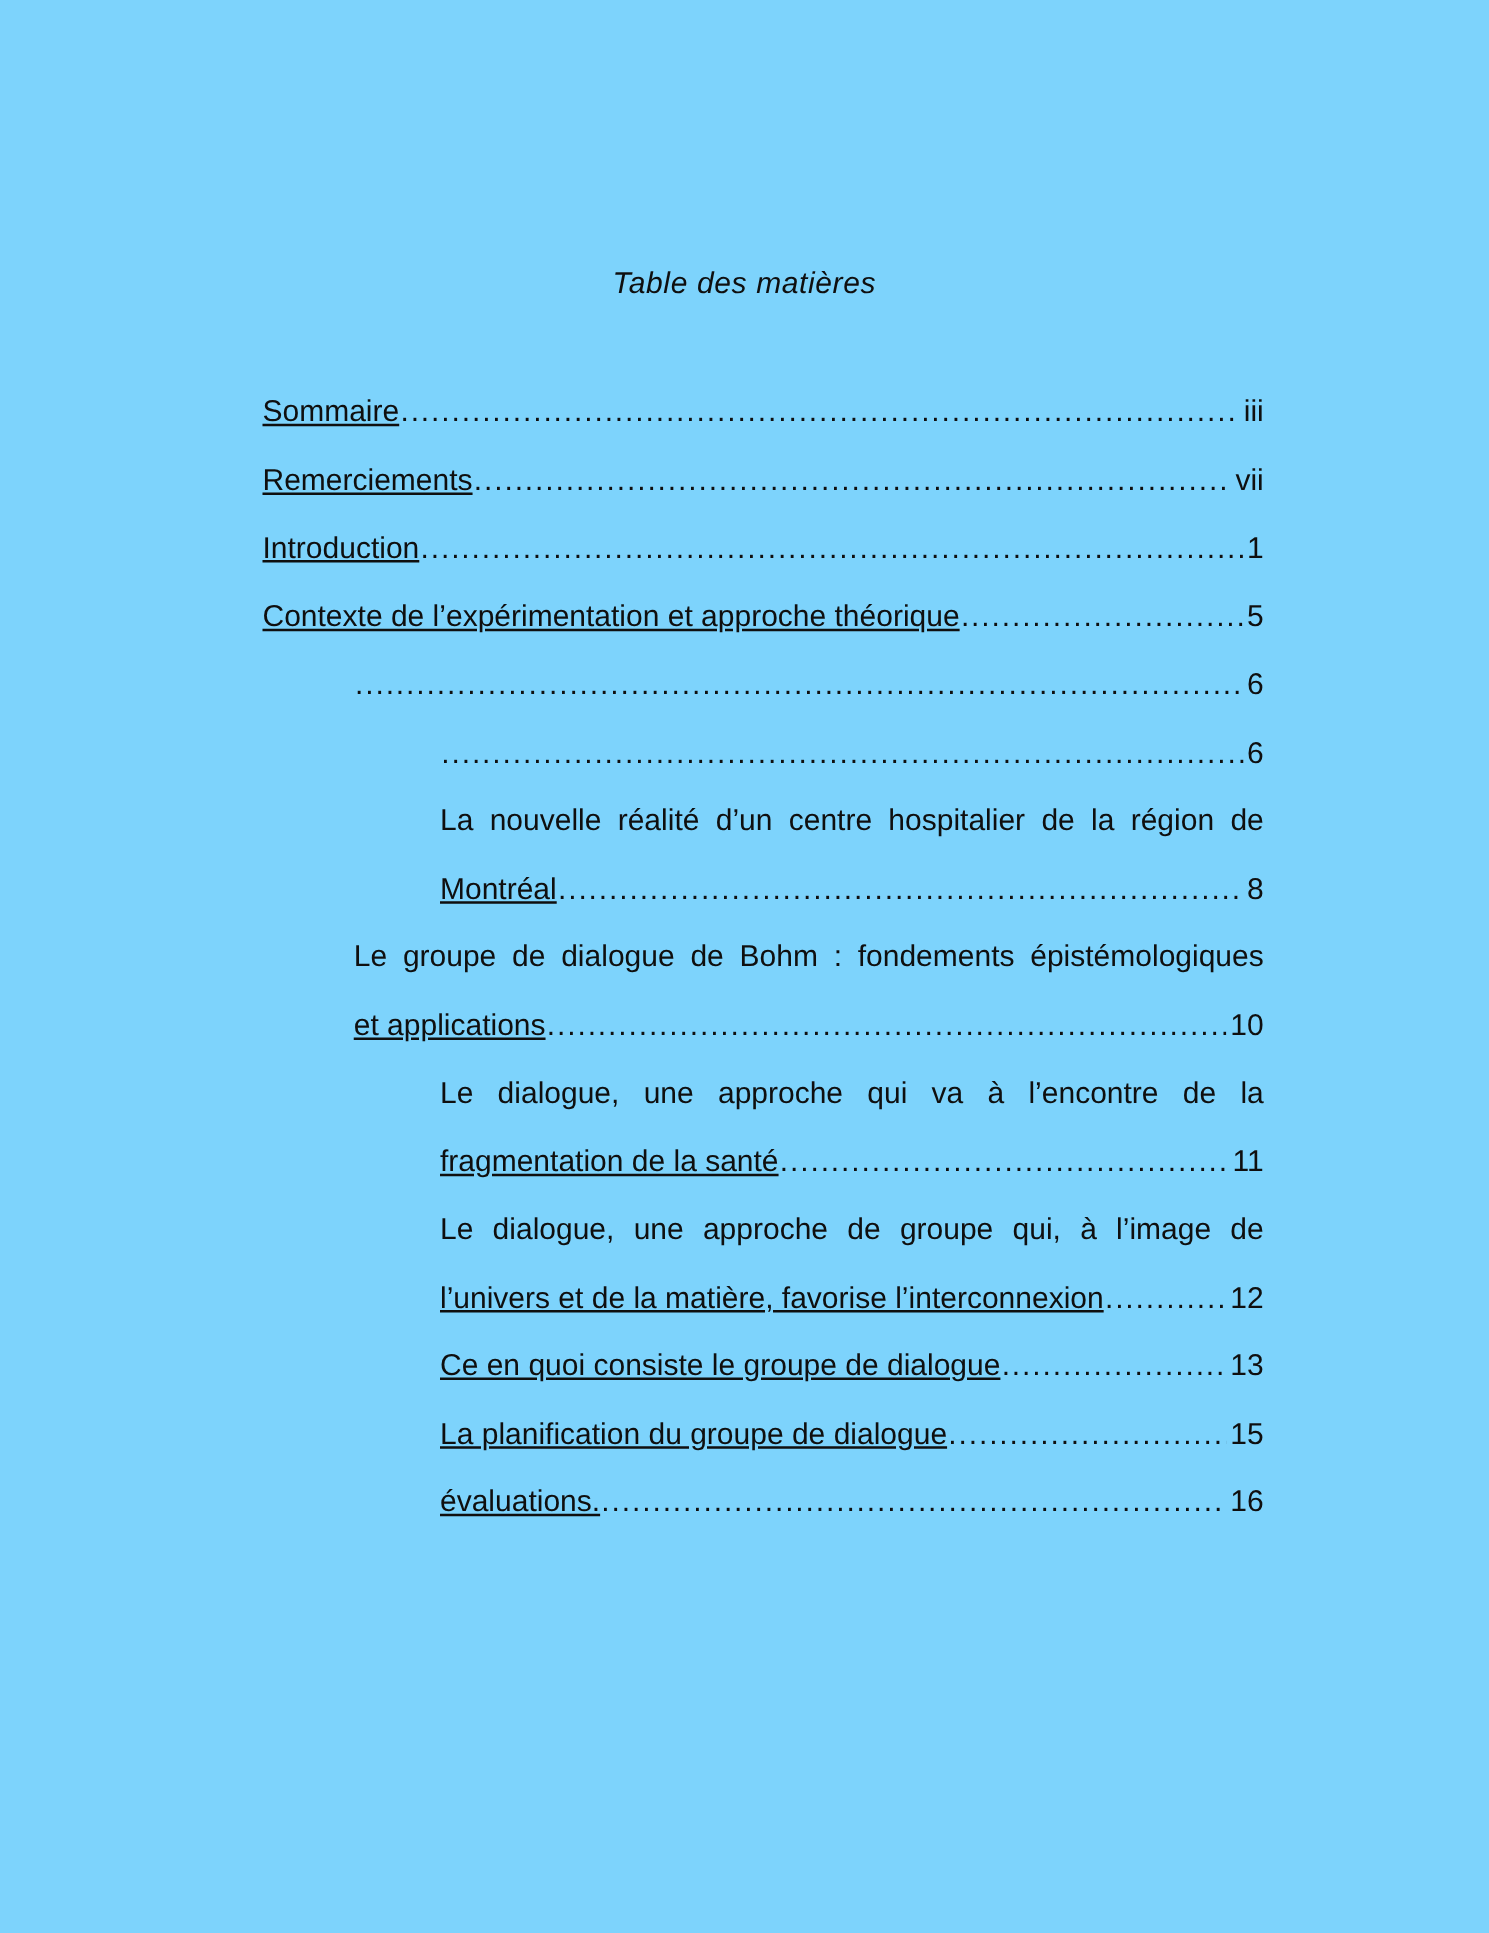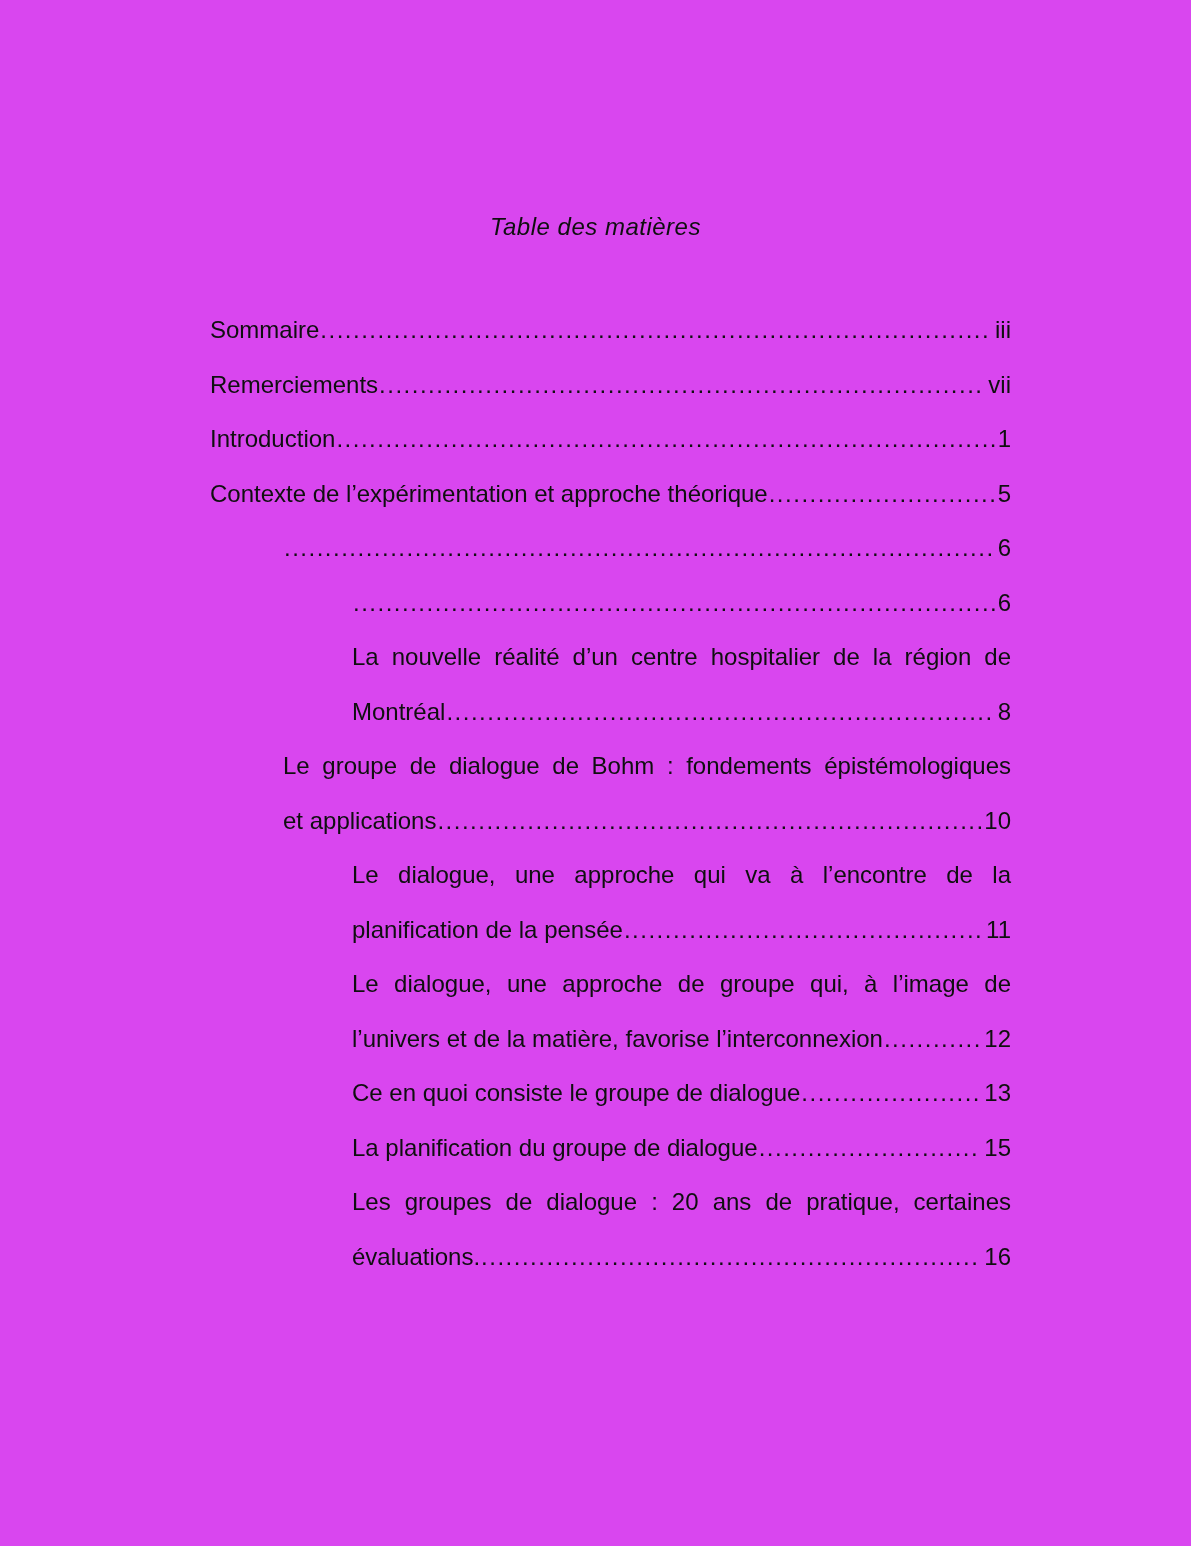--- a/index.html
+++ b/index.html
@@ -4,21 +4,21 @@
 <style>
   html, body {
     margin: 0;
     padding: 0;
     background: #ffffff;
   }
   .page {
     position: relative;
     width: 1191px;
     height: 1546px;
-    background: #d946ef;
+    background: #7dd3fc;
     color: #0f0f0f;
     font-family: "Liberation Sans", sans-serif;
     font-size: 24px;
     overflow: hidden;
   }
   .doc-title {
     padding-top: 213px;
     text-align: center;
     font-style: italic;
     font-size: 24px;
@@ -33,20 +33,21 @@
   .ind-0 { margin-left: 0; }
   .ind-1 { margin-left: 73px; }
   .ind-2 { margin-left: 142px; }
   .row {
     display: flex;
     align-items: baseline;
   }
   .label {
     white-space: nowrap;
     flex: 0 0 auto;
+    text-decoration: underline;
   }
   .leader {
     flex: 1 1 auto;
     min-width: 0;
     overflow: hidden;
     white-space: nowrap;
     letter-spacing: 1.5px;
     margin: 0 3px 0 1px;
   }
   .pagenum {
@@ -127,21 +128,21 @@
       <div class="row">
         <span class="label">et applications</span>
         <span class="leader">........................................................................................................................................................................................................</span>
         <span class="pagenum">10</span>
       </div>
     </div>
 
     <div class="entry ind-2">
       <div class="pre-line">Le dialogue, une approche qui va à l’encontre  de la</div>
       <div class="row">
-        <span class="label">planification de la pensée</span>
+        <span class="label">fragmentation de la santé</span>
         <span class="leader">........................................................................................................................................................................................................</span>
         <span class="pagenum">11</span>
       </div>
     </div>
 
     <div class="entry ind-2">
       <div class="pre-line">Le dialogue, une approche de groupe qui, à l’image de</div>
       <div class="row">
         <span class="label">l’univers et de la matière, favorise l’interconnexion</span>
         <span class="leader">........................................................................................................................................................................................................</span>
@@ -159,21 +160,20 @@
 
     <div class="entry ind-2">
       <div class="row">
         <span class="label">La planification du groupe de dialogue</span>
         <span class="leader">........................................................................................................................................................................................................</span>
         <span class="pagenum">15</span>
       </div>
     </div>
 
     <div class="entry ind-2">
-      <div class="pre-line">Les groupes de dialogue : 20 ans de pratique, certaines</div>
       <div class="row">
         <span class="label">évaluations.</span>
         <span class="leader">........................................................................................................................................................................................................</span>
         <span class="pagenum">16</span>
       </div>
     </div>
 
   </div>
 </div>
 

